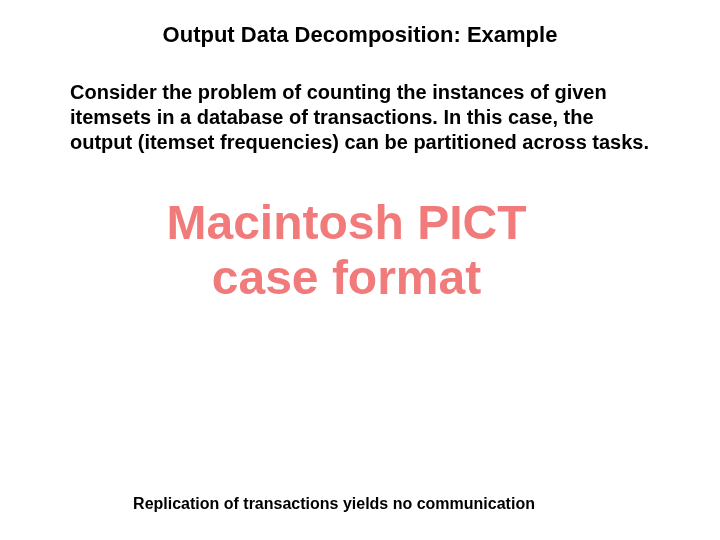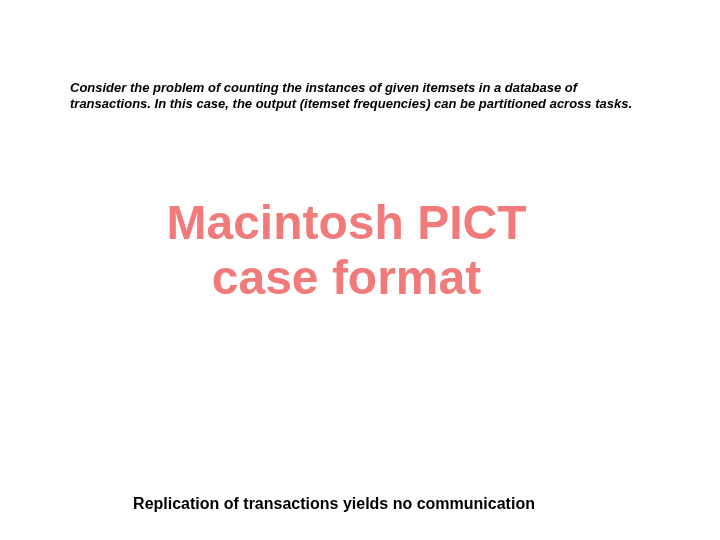--- a/index.html
+++ b/index.html
@@ -26,26 +26,25 @@
     font-weight: bold;
     font-size: 22px;
     color: #000;
     font-family: Arial, Helvetica, sans-serif;
   }
   .body-text {
     position: absolute;
     top: 80px;
     left: 70px;
     width: 590px;
-    font-size: 13px;
+    font-size: 20px;
     font-weight: bold;
     color: #000;
     line-height: 1.25;
     font-family: Arial, Helvetica, sans-serif;
-    font-style: italic;
   }
   .pict-placeholder {
     position: absolute;
     top: 195px;
     left: 0;
     width: 693px;
     text-align: center;
     font-family: Arial, Helvetica, sans-serif;
     font-weight: bold;
     font-size: 48px;
@@ -66,20 +65,21 @@
     font-weight: bold;
     color: #000;
     font-family: Arial, Helvetica, sans-serif;
   }
 </style>
 </head>
 <body>
 
 <div class="slide">
 
+  <div class="title">Output Data Decomposition: Example</div>
 
   <div class="body-text">Consider the problem of counting the instances of given itemsets in a database of transactions. In this case, the output (itemset frequencies) can be partitioned across tasks.</div>
 
   <div class="pict-placeholder">
     <span class="line">Macintosh PICT</span>
     <span class="line">case format</span>
   </div>
 
   <div class="footer-text">Replication of transactions yields no communication</div>
 

